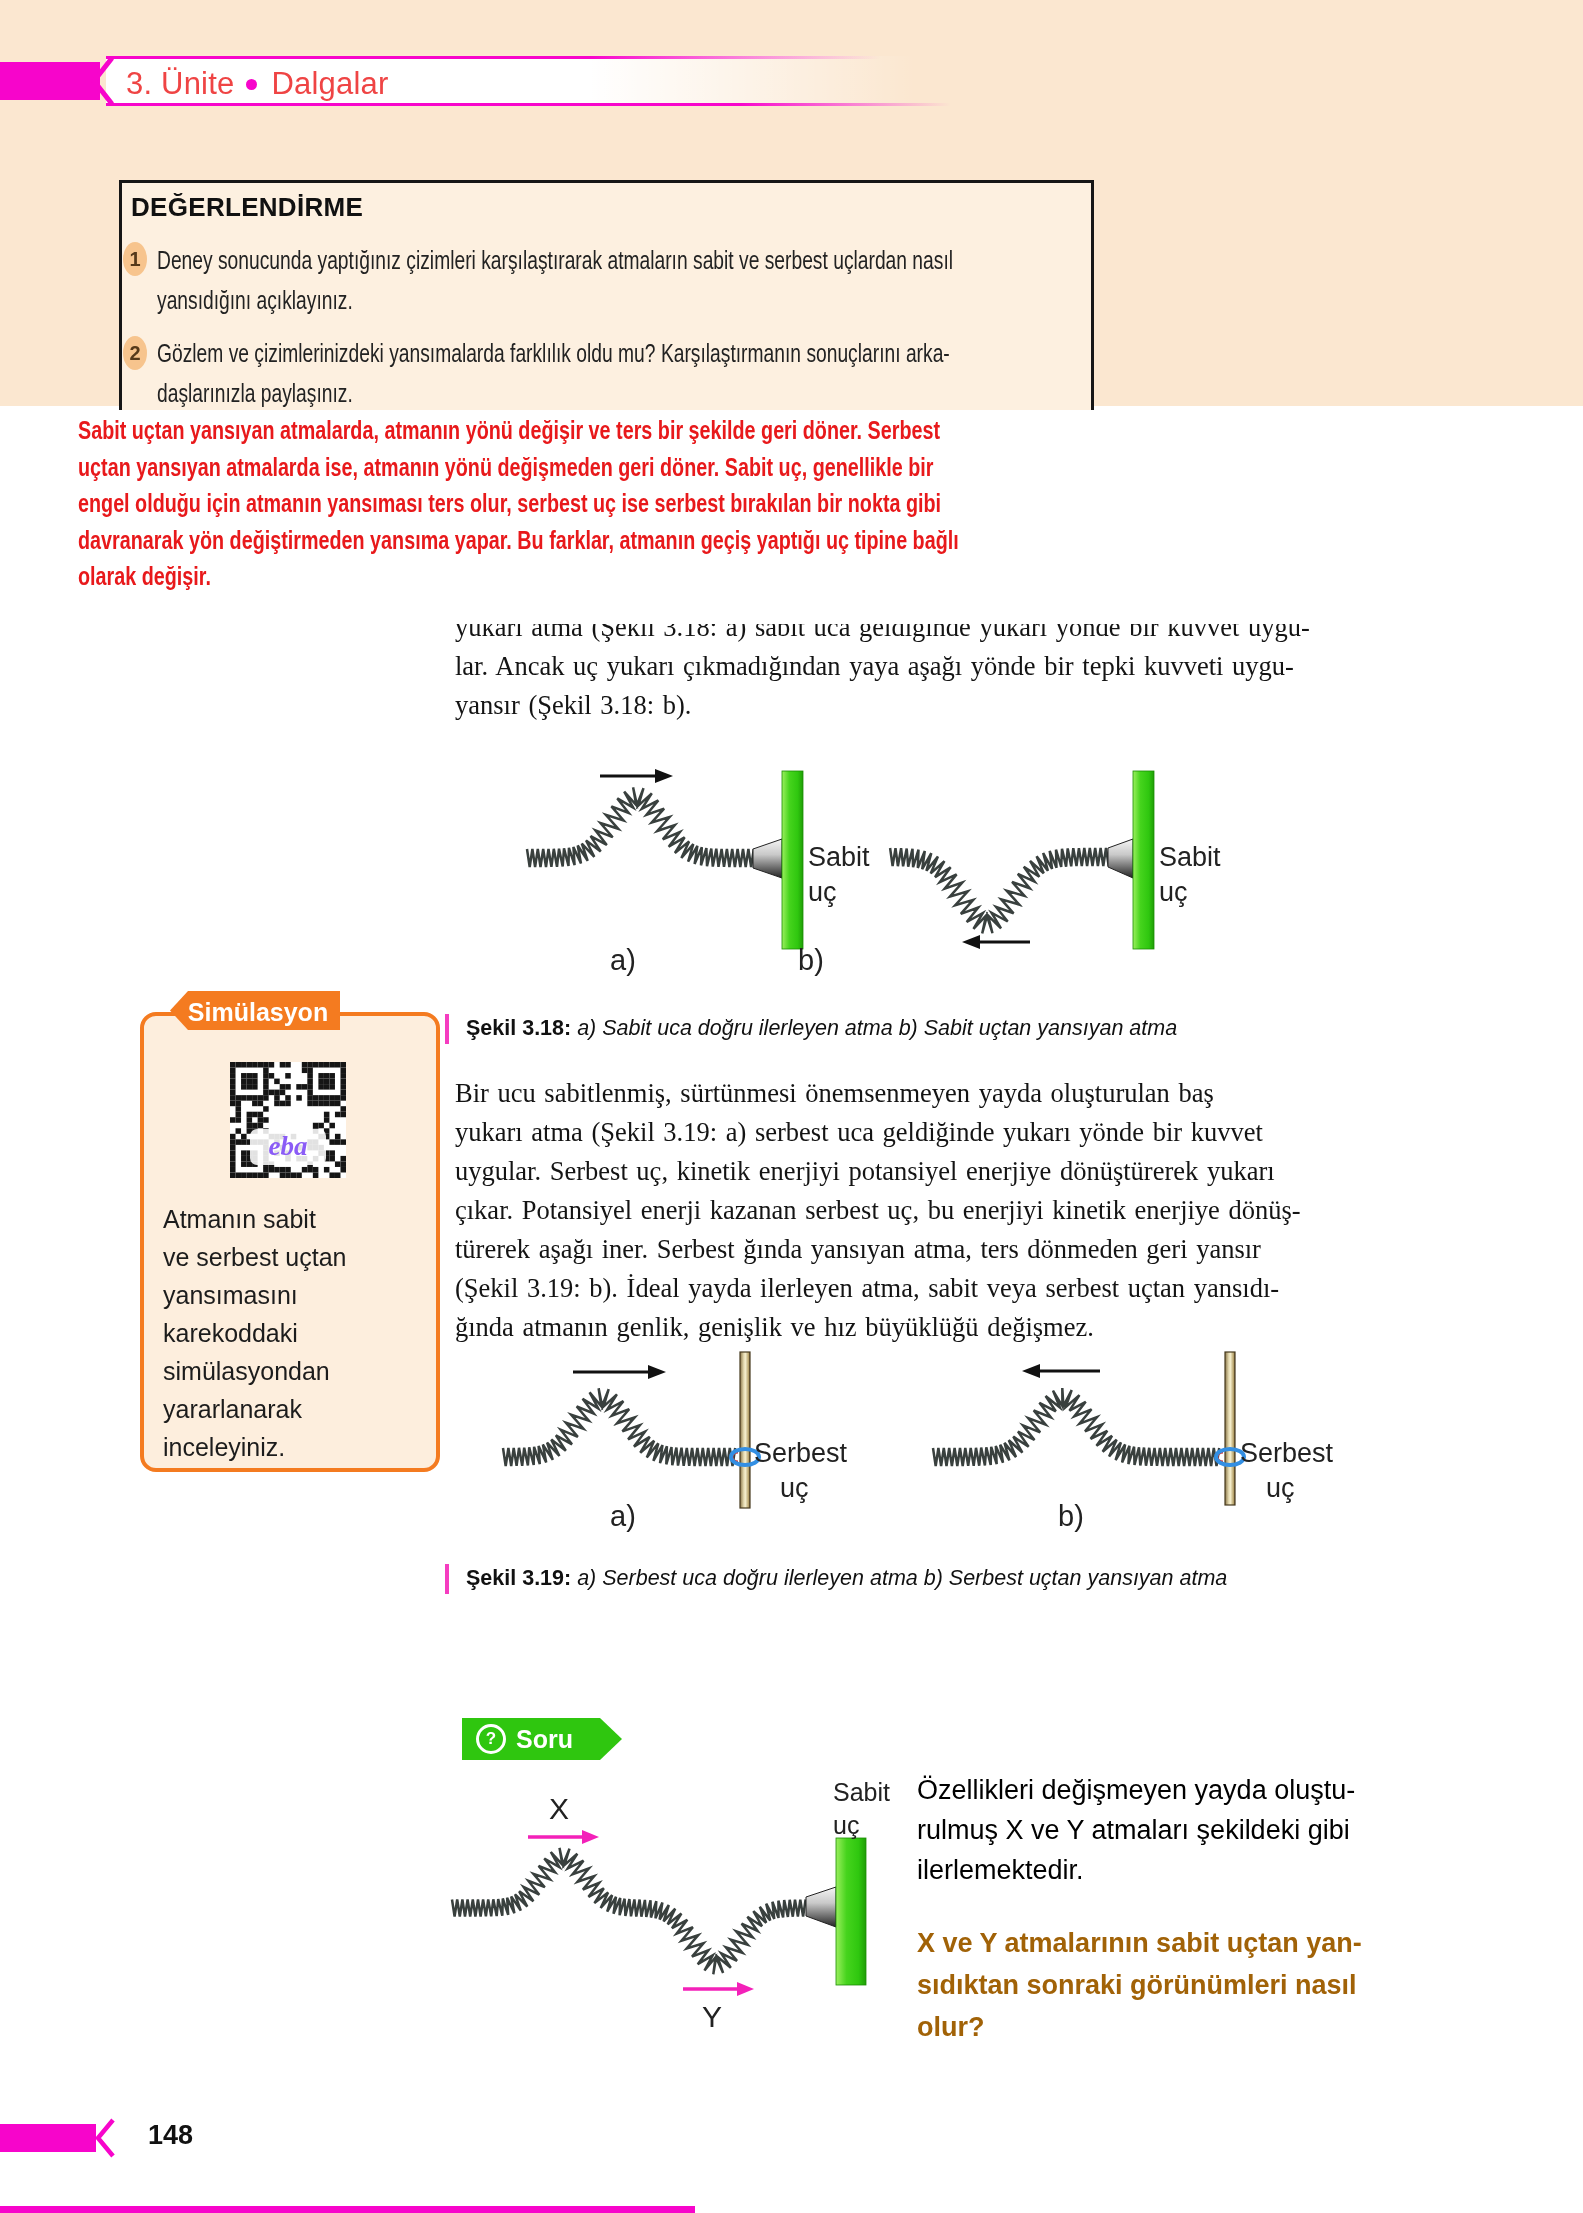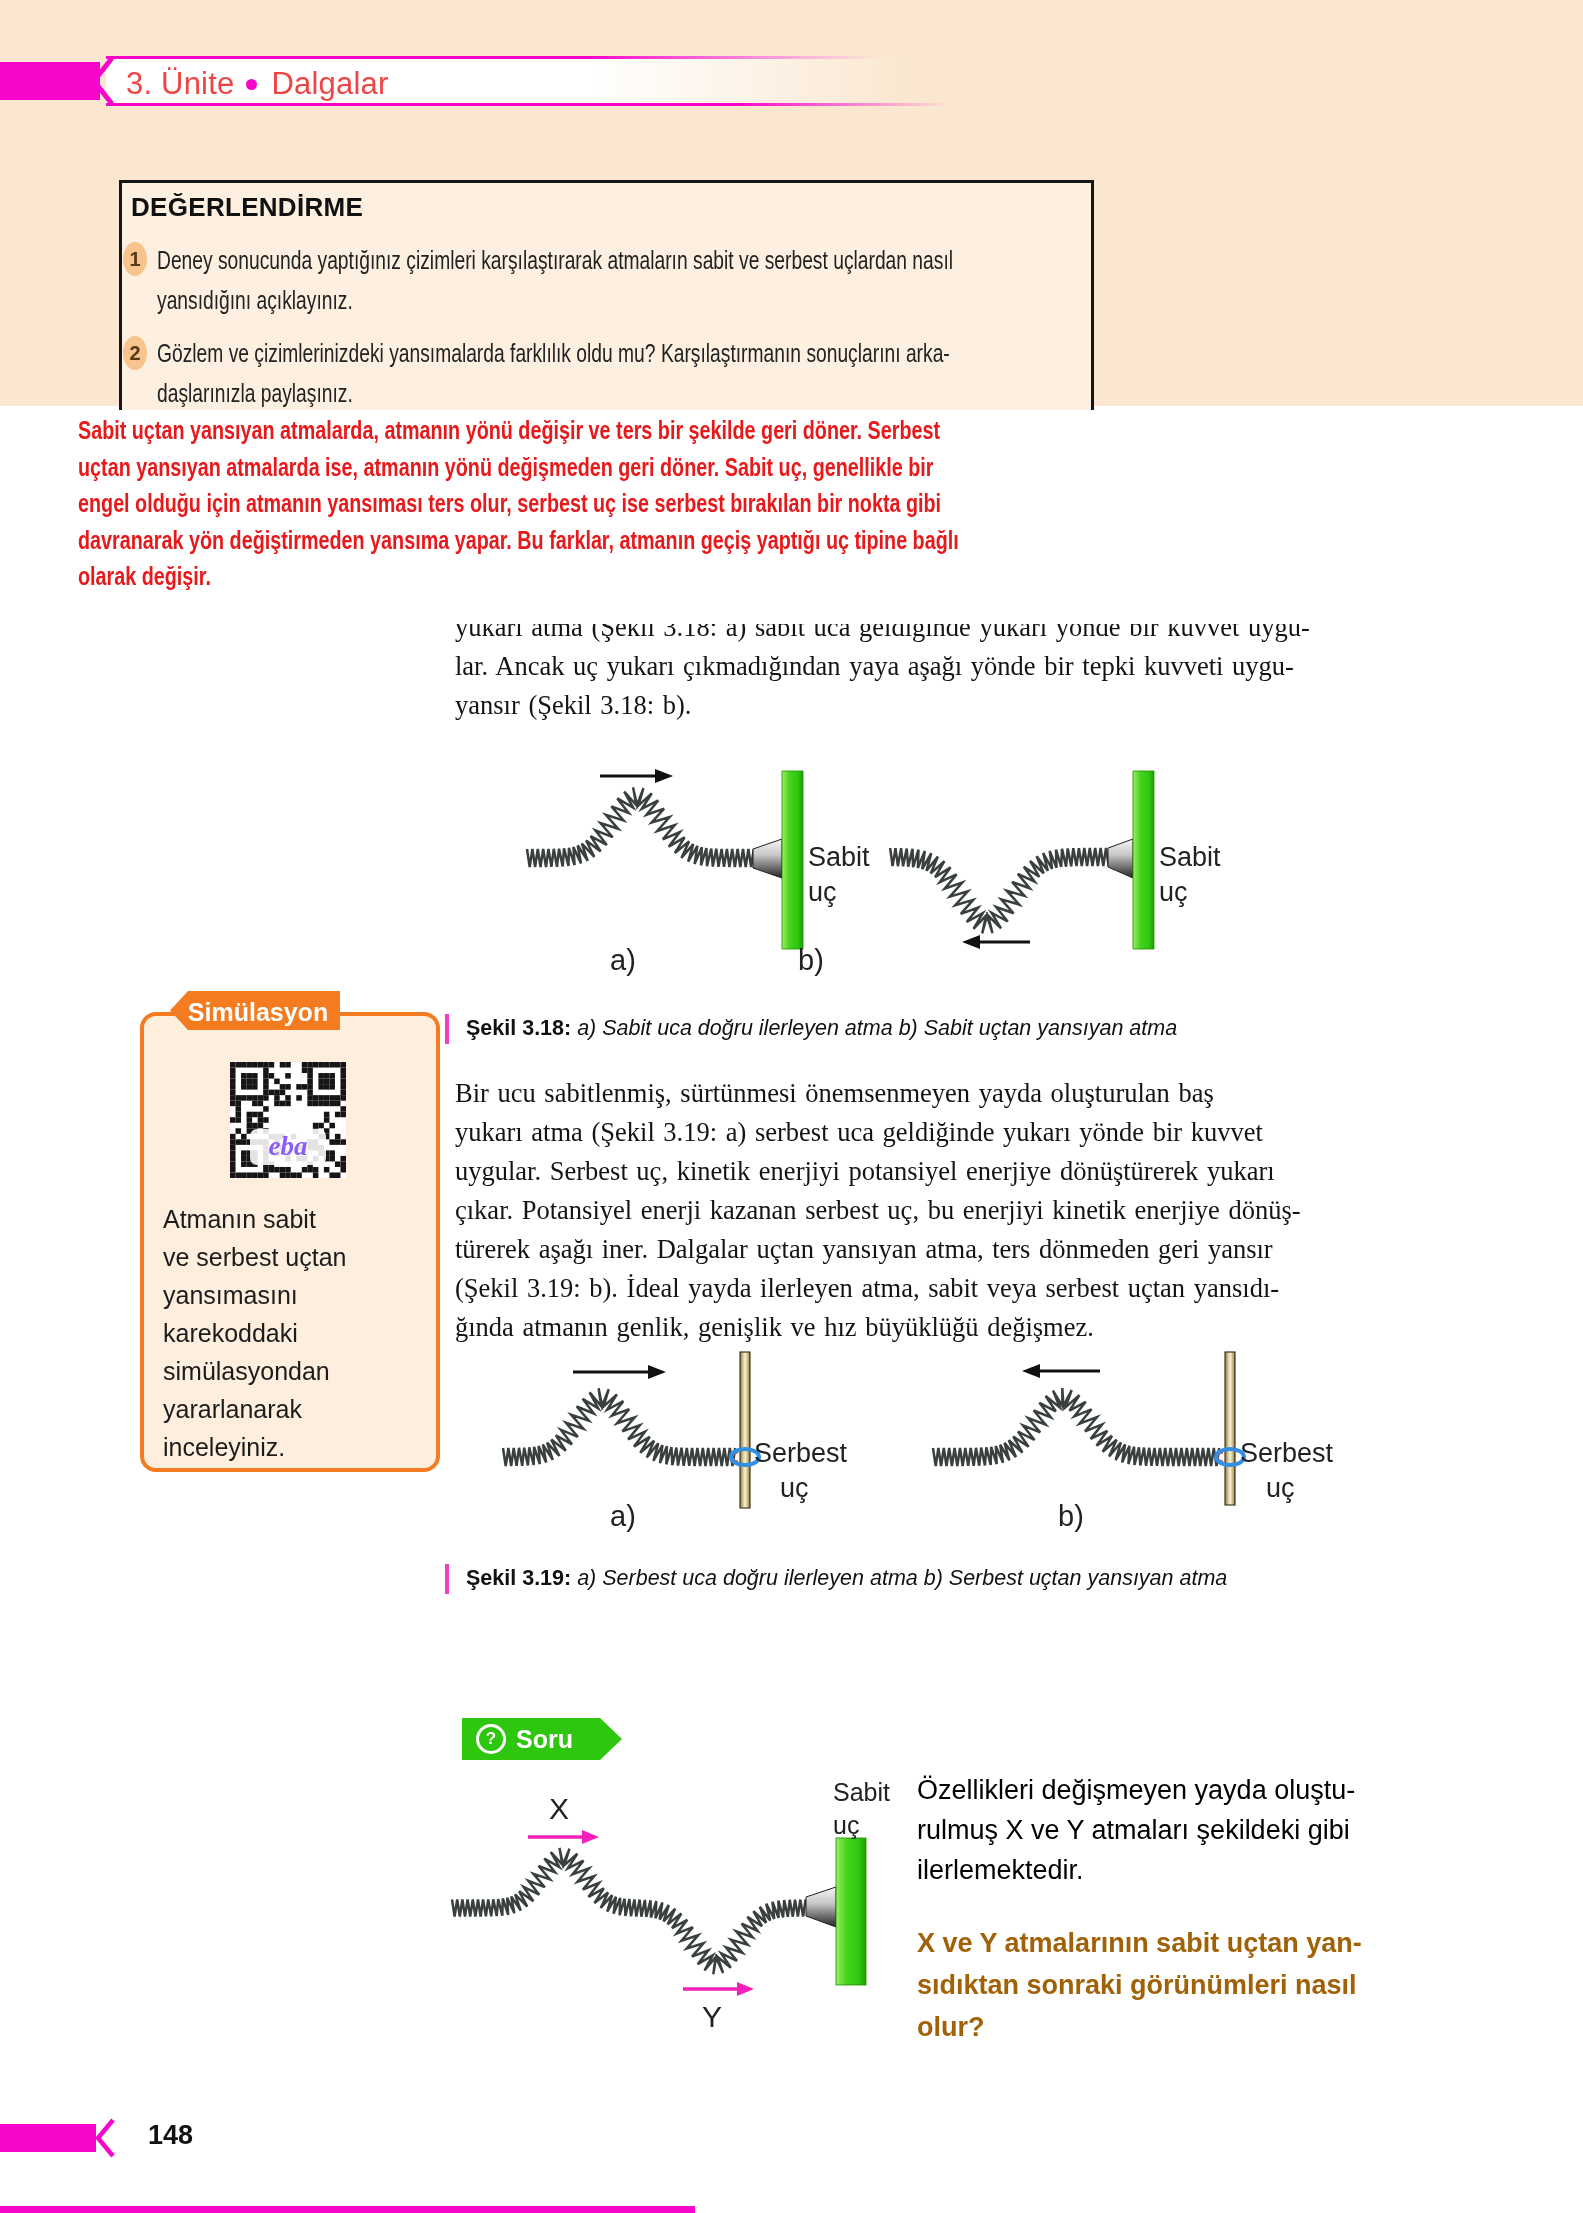--- a/index.html
+++ b/index.html
@@ -392,21 +392,21 @@
         <div>inceleyiniz.</div>
       </div>
   </div>
 
   <div class="abs" style="left:455px;top:1074px;">
     <div class="ser">
         <div>Bir ucu sabitlenmiş, sürtünmesi önemsenmeyen yayda oluşturulan baş</div>
         <div>yukarı atma (Şekil 3.19: a) serbest uca geldiğinde yukarı yönde bir kuvvet</div>
         <div>uygular. Serbest uç, kinetik enerjiyi potansiyel enerjiye dönüştürerek yukarı</div>
         <div>çıkar. Potansiyel enerji kazanan serbest uç, bu enerjiyi kinetik enerjiye dönüş-</div>
-        <div>türerek aşağı iner. Dalgalar uçtan yansıyan atma, ters dönmeden geri yansır</div>
+        <div>türerek aşağı iner. Serbest ğında yansıyan atma, ters dönmeden geri yansır</div>
         <div>(Şekil 3.19: b). İdeal yayda ilerleyen atma, sabit veya serbest uçtan yansıdı-</div>
         <div>ğında atmanın genlik, genişlik ve hız büyüklüğü değişmez.</div>
       </div>
   </div>
 
   <svg class="abs" style="left:370px;top:1340px" width="920" height="215" viewBox="370 1340 920 215">
     <rect x="740" y="1352" width="10" height="156" fill="url(#gPole)" stroke="#463a1e" stroke-width="1.2"></rect>
     <rect x="1225" y="1352" width="10" height="153" fill="url(#gPole)" stroke="#463a1e" stroke-width="1.2"></rect>
     <g>
         <polyline points="503.0,1448.0 505.7,1466.0 508.4,1448.0 511.2,1466.0 513.7,1447.9 516.6,1465.9 519.0,1447.8 522.2,1465.8 524.2,1447.7 527.9,1465.5 529.2,1447.4 533.7,1465.0 534.1,1446.8 539.8,1464.1 538.6,1445.9 546.2,1462.5 542.9,1444.6 552.8,1459.9 547.1,1442.6 559.4,1456.0 551.3,1439.6 565.8,1450.8 555.9,1435.4 572.0,1444.3 560.7,1429.7 577.8,1436.8 565.8,1422.6 583.4,1428.7 571.1,1414.7 588.8,1420.6 576.7,1406.5 593.8,1413.5 582.6,1398.8 598.3,1408.4 589.6,1392.3 601.3,1406.2 598.6,1388.3 602.1,1406.0 608.7,1389.2 603.5,1406.6 616.9,1394.3 607.1,1409.8 623.4,1401.2 611.8,1415.7 629.2,1409.2 617.0,1423.3 634.7,1417.4 622.4,1431.4 639.9,1425.1 628.1,1439.4 645.0,1431.7 634.0,1446.6 649.7,1436.9 640.3,1452.7 654.1,1440.7 646.8,1457.5 658.3,1443.3 653.4,1460.9 662.5,1445.1 660.0,1463.1 666.9,1446.3 666.3,1464.4 671.5,1447.0 672.3,1465.2 676.4,1447.5 678.0,1465.6 681.5,1447.7 683.7,1465.8 686.8,1447.9 689.2,1465.9 692.1,1447.9 694.6,1466.0 697.4,1448.0 700.1,1466.0 702.8,1448.0 705.5,1466.0 708.2,1448.0 710.9,1466.0 713.6,1448.0 716.3,1466.0 719.0,1448.0 721.7,1466.0 724.4,1448.0 727.1,1466.0 729.8,1448.0 732.5,1466.0 735.2,1448.0" fill="none" stroke="#39403e" stroke-width="2.5"></polyline>

